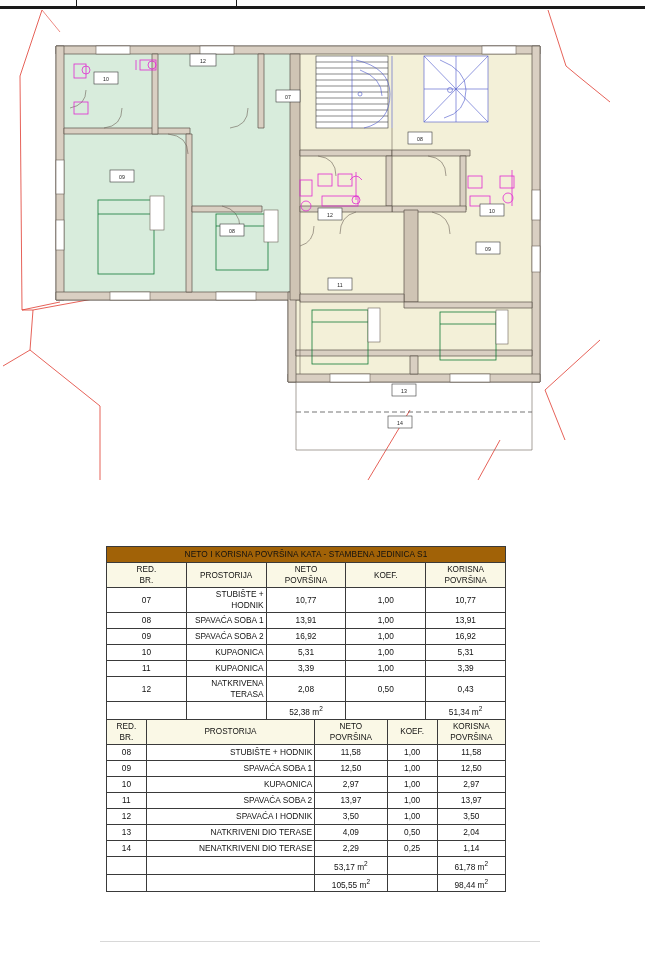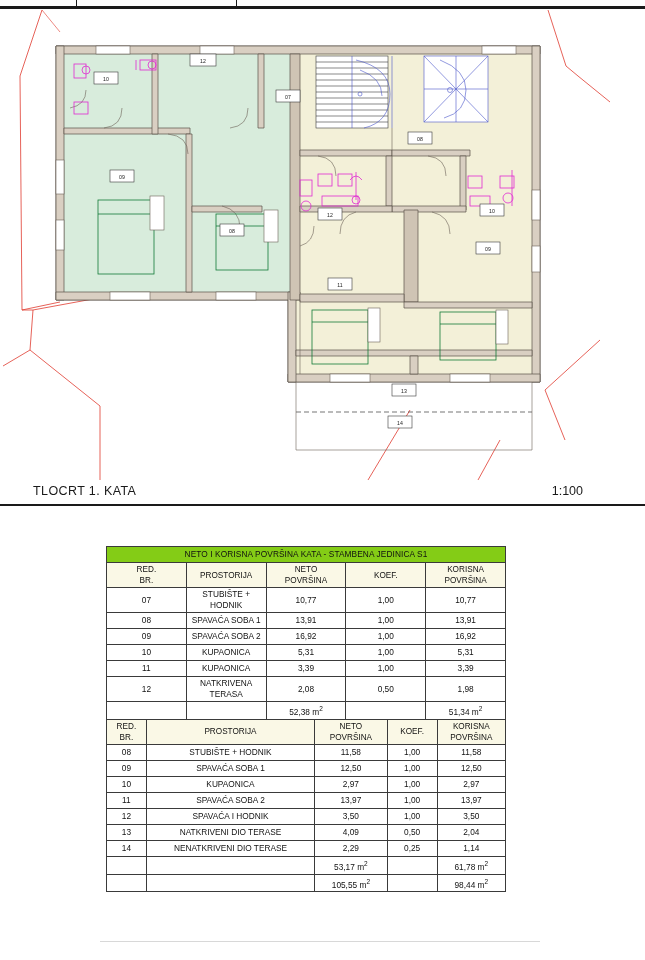--- a/index.html
+++ b/index.html
@@ -89,33 +89,33 @@
     border: 1px solid #3a3a3a;
     padding: 1px 2px;
     height: 13px;
     line-height: 11px;
     font-weight: normal;
     vertical-align: middle;
   }
   .tbl-title {
     text-align: center;
     font-size: 8.3px;
-    background: #84cc16;
+    background: #a16207;
     letter-spacing: .1px;
     height: 15px;
   }
   .hdr td {
     text-align: center;
     background: #faf8e6;
     font-size: 8.2px;
     line-height: 10px;
     padding: 0 1px;
   }
   .c-red { width: 34px; text-align: center; }
-  .c-room { width: 160px; text-align: center; padding-left: 4px; }
+  .c-room { width: 160px; text-align: right; padding-left: 4px; }
   .c-neto { width: 66px; text-align: center; }
   .c-koef { width: 44px; text-align: center; }
   .c-kor  { width: 62px; text-align: center; }
   .sum td { font-weight: bold; text-align: center; }
   .sum td.blank { border-left: 1px solid #3a3a3a; }
   sup { font-size: 6.5px; vertical-align: super; }
 
   
   .bottom-rule {
     position: absolute;
@@ -341,25 +341,20 @@
         <rect class="tagbox" x="392" y="374" width="24" height="12"></rect>
         <text class="tagtxt" x="404" y="382.5">13</text>
       </g>
       <g>
         <rect class="tagbox" x="388" y="406" width="24" height="12"></rect>
         <text class="tagtxt" x="400" y="414.5">14</text>
       </g>
     </svg>
   </div>
 
-  <div class="caption-row">
-    <div class="caption-title">TLOCRT 1. KATA</div>
-    <div class="caption-scale">1:100</div>
-    <div class="caption-rule"></div>
-  </div>
 
   <div class="tables">
 
     <table class="area">
       <tbody>
         <tr>
           <td class="tbl-title" colspan="5">NETO I KORISNA POVRŠINA KATA - STAMBENA JEDINICA S1</td>
         </tr>
         <tr class="hdr">
           <td class="c-red">
@@ -411,21 +406,21 @@
           <td class="c-room">KUPAONICA</td>
           <td class="c-neto">3,39</td>
           <td class="c-koef">1,00</td>
           <td class="c-kor">3,39</td>
         </tr>
         <tr>
           <td class="c-red">12</td>
           <td class="c-room">NATKRIVENA TERASA</td>
           <td class="c-neto">2,08</td>
           <td class="c-koef">0,50</td>
-          <td class="c-kor">1,98</td>
+          <td class="c-kor">0,43</td>
         </tr>
 
         <tr class="sum">
           <td class="c-red blank"></td>
           <td class="c-room"></td>
           <td class="c-neto"><span>52,38 m</span><sup>2</sup></td>
           <td class="c-koef"></td>
           <td class="c-kor"><span>51,34 m</span><sup>2</sup></td>
         </tr>
       </tbody>

